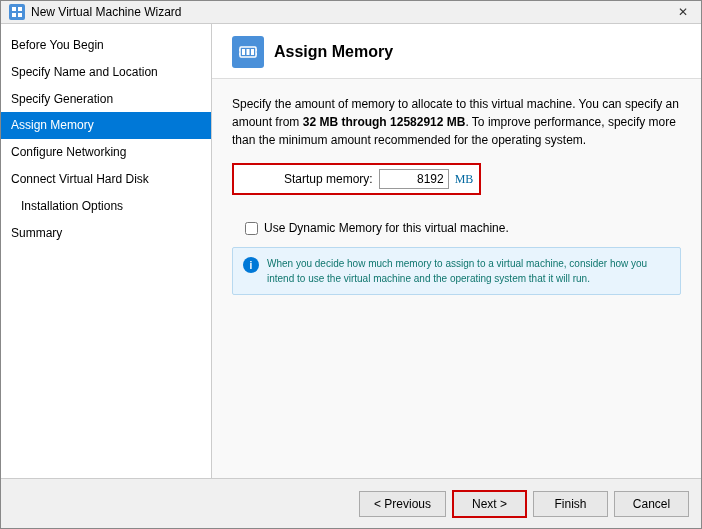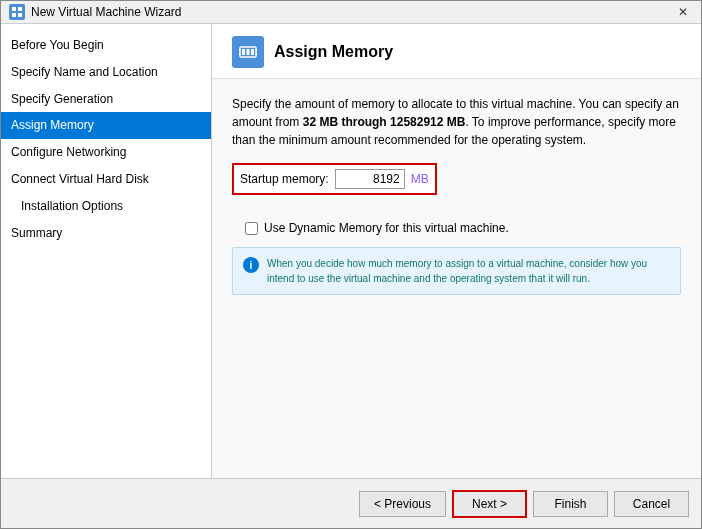--- a/index.html
+++ b/index.html
@@ -138,33 +138,35 @@
       margin-bottom: 12px;
       border: 2px solid #cc0000;
       padding: 4px 6px;
       display: inline-flex;
       background: #fff;
     }
     .memory-label {
       font-size: 12px;
       color: #000;
       white-space: nowrap;
+      margin-left: 44px;
     }
     .memory-input {
       width: 70px;
       border: 1px solid #999;
       padding: 2px 4px;
       font-size: 12px;
       text-align: right;
       outline: none;
       background: #fff;
     }
     .memory-unit {
       font-size: 12px;
-      color: #8b5cf6;
+      color: #0369a1;
+      font-family: Liberation Serif, serif;
     }
     .checkbox-row {
       display: flex;
       align-items: center;
       gap: 6px;
       margin-bottom: 12px;
       margin-left: 13px;
     }
     .checkbox-row input[type="checkbox"] {
       width: 13px;

